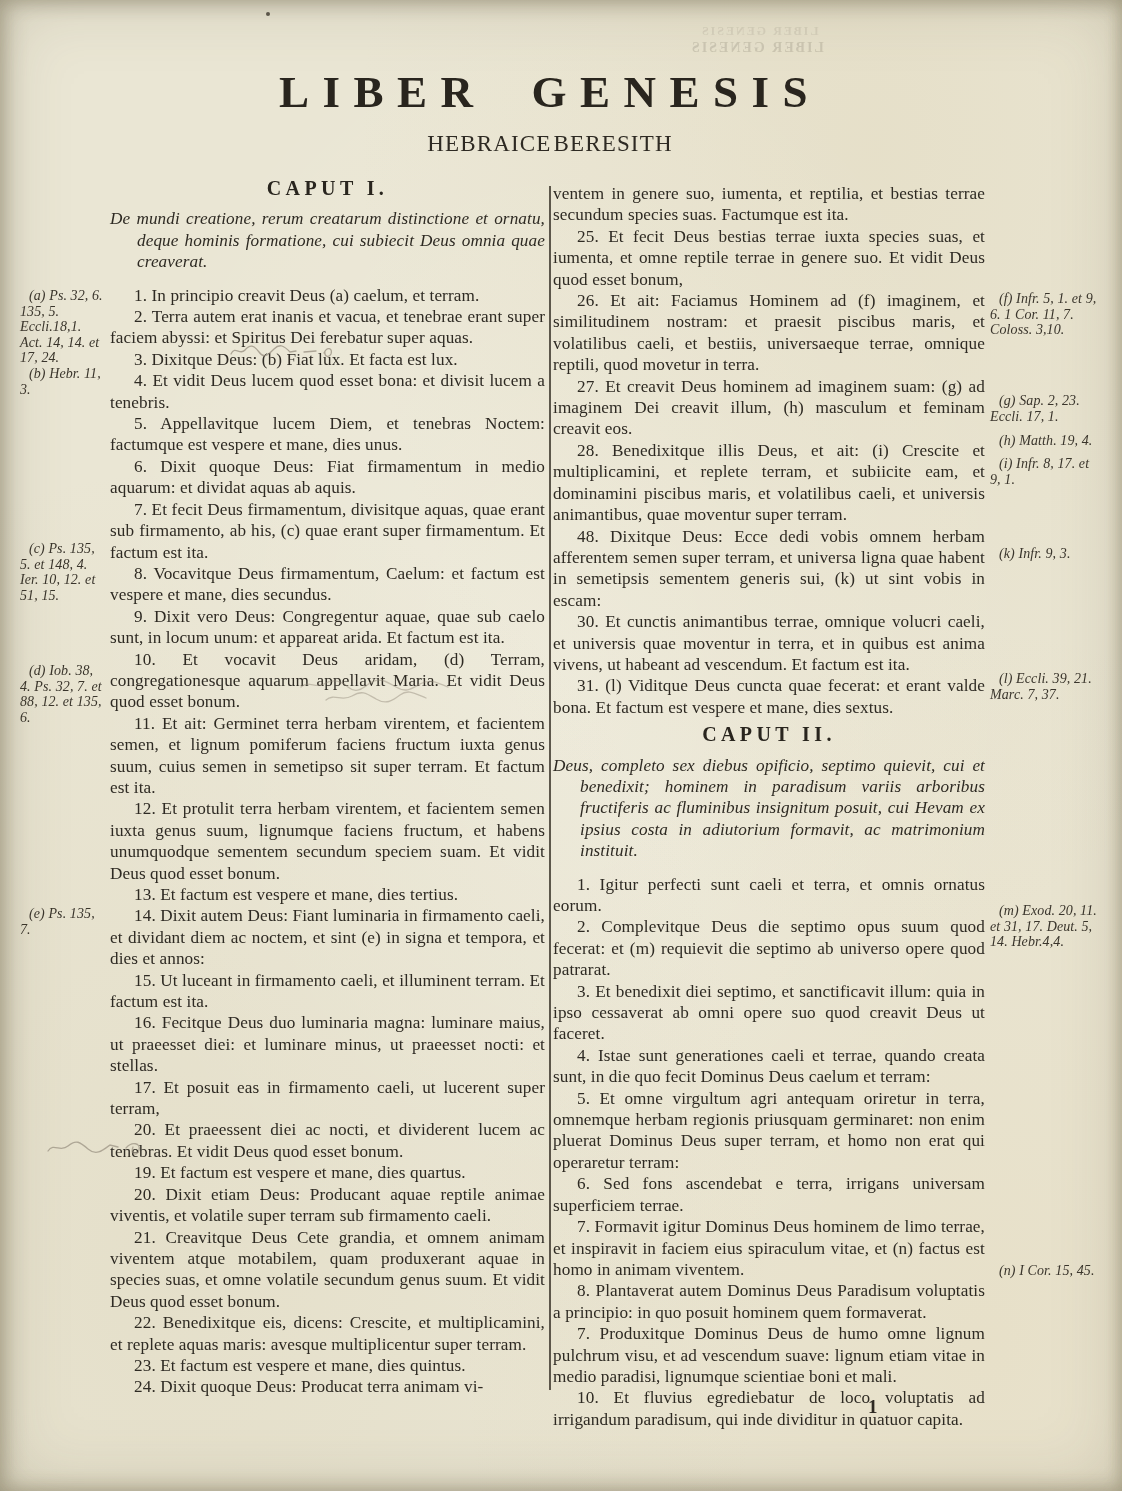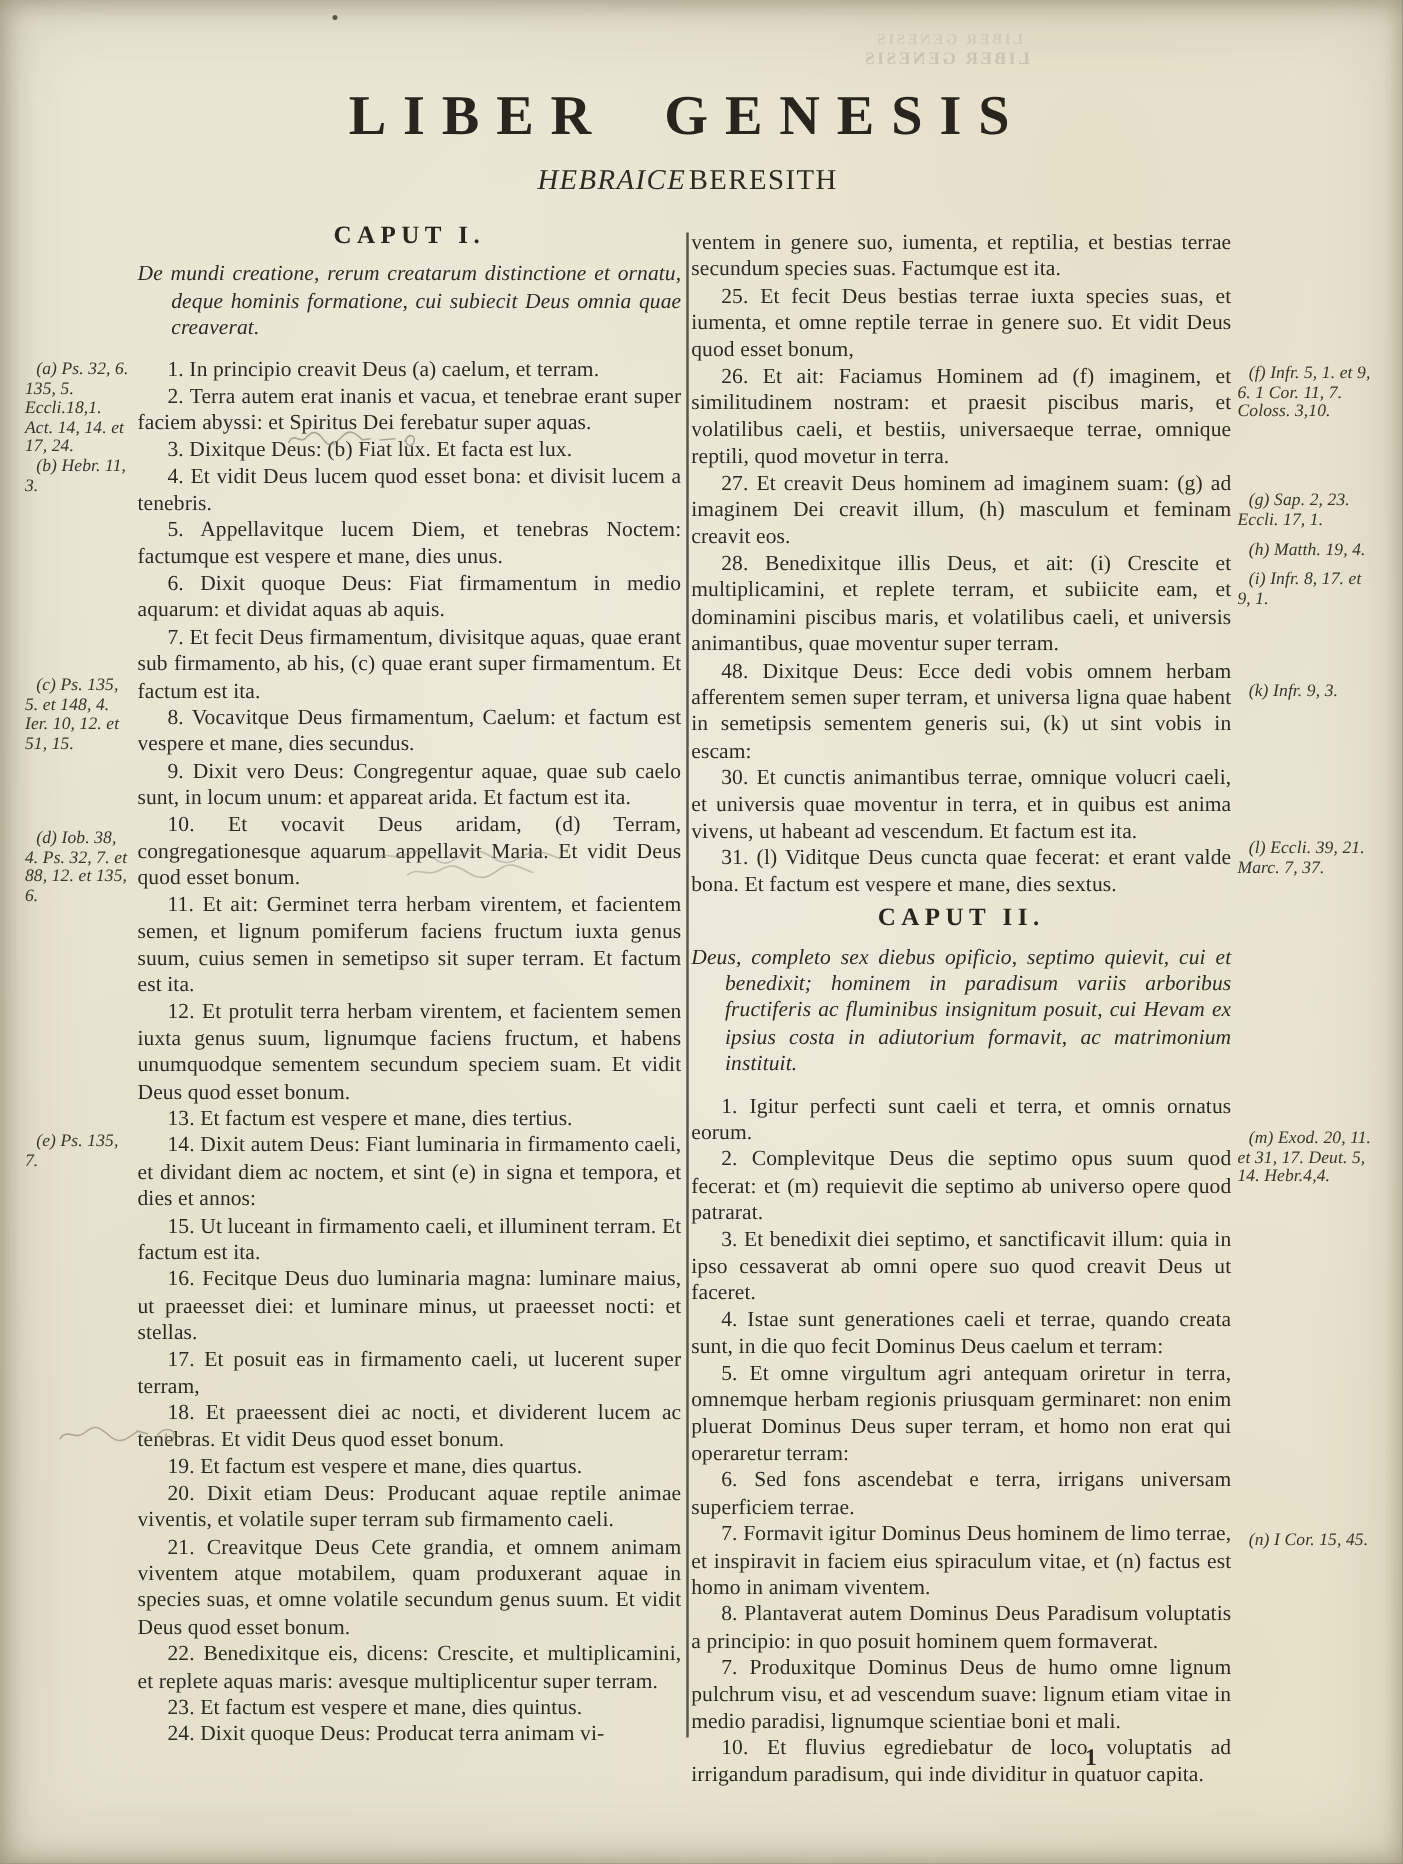--- a/index.html
+++ b/index.html
@@ -39,21 +39,21 @@
     position:absolute;top:66px;left:14px;width:1072px;
     text-align:center;font-size:45px;font-weight:bold;
     letter-spacing:.30em;word-spacing:.45em;
     color:#29251e;
   }
   .subtitle{
     position:absolute;top:131px;left:14px;width:1072px;
     text-align:center;font-size:23px;letter-spacing:.05em;
     color:#2e2a23;
   }
-  .subtitle .it{font-style:italic;margin-right:2px;}
+  .subtitle .it{margin-right:2px;}
   .col{
     position:absolute;
     font-size:17.2px;line-height:21.4px;
     text-align:justify;
     letter-spacing:.1px;
   }
   .col.left{left:110px;top:178px;width:435px;}
   .col.right{left:553px;top:183px;width:432px;font-family:Liberation Serif, serif;}
   .caput{
     text-align:center;font-weight:bold;font-size:20px;
@@ -118,21 +118,21 @@
         <p class="verse">8. Vocavitque Deus firmamentum, Caelum: et factum est vespere et mane, dies secundus.</p>
         <p class="verse">9. Dixit vero Deus: Congregentur aquae, quae sub caelo sunt, in locum unum: et appareat arida. Et factum est ita.</p>
         <p class="verse">10. Et vocavit Deus aridam, (d) Terram, congregationesque aquarum appellavit Maria. Et vidit Deus quod esset bonum.</p>
         <p class="verse">11. Et ait: Germinet terra herbam virentem, et facientem semen, et lignum pomiferum faciens fructum iuxta genus suum, cuius semen in semetipso sit super terram. Et factum est ita.</p>
         <p class="verse">12. Et protulit terra herbam virentem, et facientem semen iuxta genus suum, lignumque faciens fructum, et habens unumquodque sementem secundum speciem suam. Et vidit Deus quod esset bonum.</p>
         <p class="verse">13. Et factum est vespere et mane, dies tertius.</p>
         <p class="verse">14. Dixit autem Deus: Fiant luminaria in firmamento caeli, et dividant diem ac noctem, et sint (e) in signa et tempora, et dies et annos:</p>
         <p class="verse">15. Ut luceant in firmamento caeli, et illuminent terram. Et factum est ita.</p>
         <p class="verse">16. Fecitque Deus duo luminaria magna: luminare maius, ut praeesset diei: et luminare minus, ut praeesset nocti: et stellas.</p>
         <p class="verse">17. Et posuit eas in firmamento caeli, ut lucerent super terram,</p>
-        <p class="verse">18. Et praeessent diei ac nocti, et dividerent lucem ac tenebras. Et vidit Deus quod esset bonum.</p>
+        <p class="verse">20. Et praeessent diei ac nocti, et dividerent lucem ac tenebras. Et vidit Deus quod esset bonum.</p>
         <p class="verse">19. Et factum est vespere et mane, dies quartus.</p>
         <p class="verse">20. Dixit etiam Deus: Producant aquae reptile animae viventis, et volatile super terram sub firmamento caeli.</p>
         <p class="verse">21. Creavitque Deus Cete grandia, et omnem animam viventem atque motabilem, quam produxerant aquae in species suas, et omne volatile secundum genus suum. Et vidit Deus quod esset bonum.</p>
         <p class="verse">22. Benedixitque eis, dicens: Crescite, et multiplicamini, et replete aquas maris: avesque multiplicentur super terram.</p>
         <p class="verse">23. Et factum est vespere et mane, dies quintus.</p>
         <p class="verse">24. Dixit quoque Deus: Producat terra animam vi-</p>
       </div>
   </div>
 
   <div class="col right">
@@ -174,21 +174,21 @@
     </div>
   <div class="margin-col mr">
 
   <div class="mnote" style="top: 291px;">(f) Infr. 5, 1. et 9, 6. 1 Cor. 11, 7. Coloss. 3,10.</div>
       <div class="mnote" style="top: 393px;">(g) Sap. 2, 23. Eccli. 17, 1.</div>
       <div class="mnote" style="top: 433px;">(h) Matth. 19, 4.</div>
       <div class="mnote" style="top: 456px;">(i) Infr. 8, 17. et 9, 1.</div>
       <div class="mnote" style="top: 546px;">(k) Infr. 9, 3.</div>
       <div class="mnote" style="top: 671px;">(l) Eccli. 39, 21. Marc. 7, 37.</div>
       <div class="mnote" style="top: 903px;">(m) Exod. 20, 11. et 31, 17. Deut. 5, 14. Hebr.4,4.</div>
-      <div class="mnote" style="top: 1225px;">(n) I Cor. 15, 45.</div>
+      <div class="mnote" style="top: 1263px;">(n) I Cor. 15, 45.</div>
     </div>
 
   <svg class="pencil" style="top:340px;left:228px;opacity:.7;" width="118" height="22" viewBox="0 0 118 22">
     <path d="M3,14 C7,5 12,16 17,10 S26,5 31,12 S40,15 46,9 S56,6 62,12 L68,11"></path>
     <path d="M76,12 L88,11"></path>
     <path d="M96,13 C99,6 105,8 103,14 C101,18 96,17 97,11"></path>
   </svg>
   <svg class="pencil" style="top:678px;left:296px;opacity:.45;" width="172" height="30" viewBox="0 0 172 30">
     <path d="M5,9 C12,2 20,11 28,6 S44,2 52,9 S66,11 74,5 S90,3 100,9 S115,11 124,6 S140,4 152,9"></path>
     <path d="M30,22 C38,15 46,24 56,18 S70,15 80,21 S96,23 104,17 S118,15 130,20"></path>

